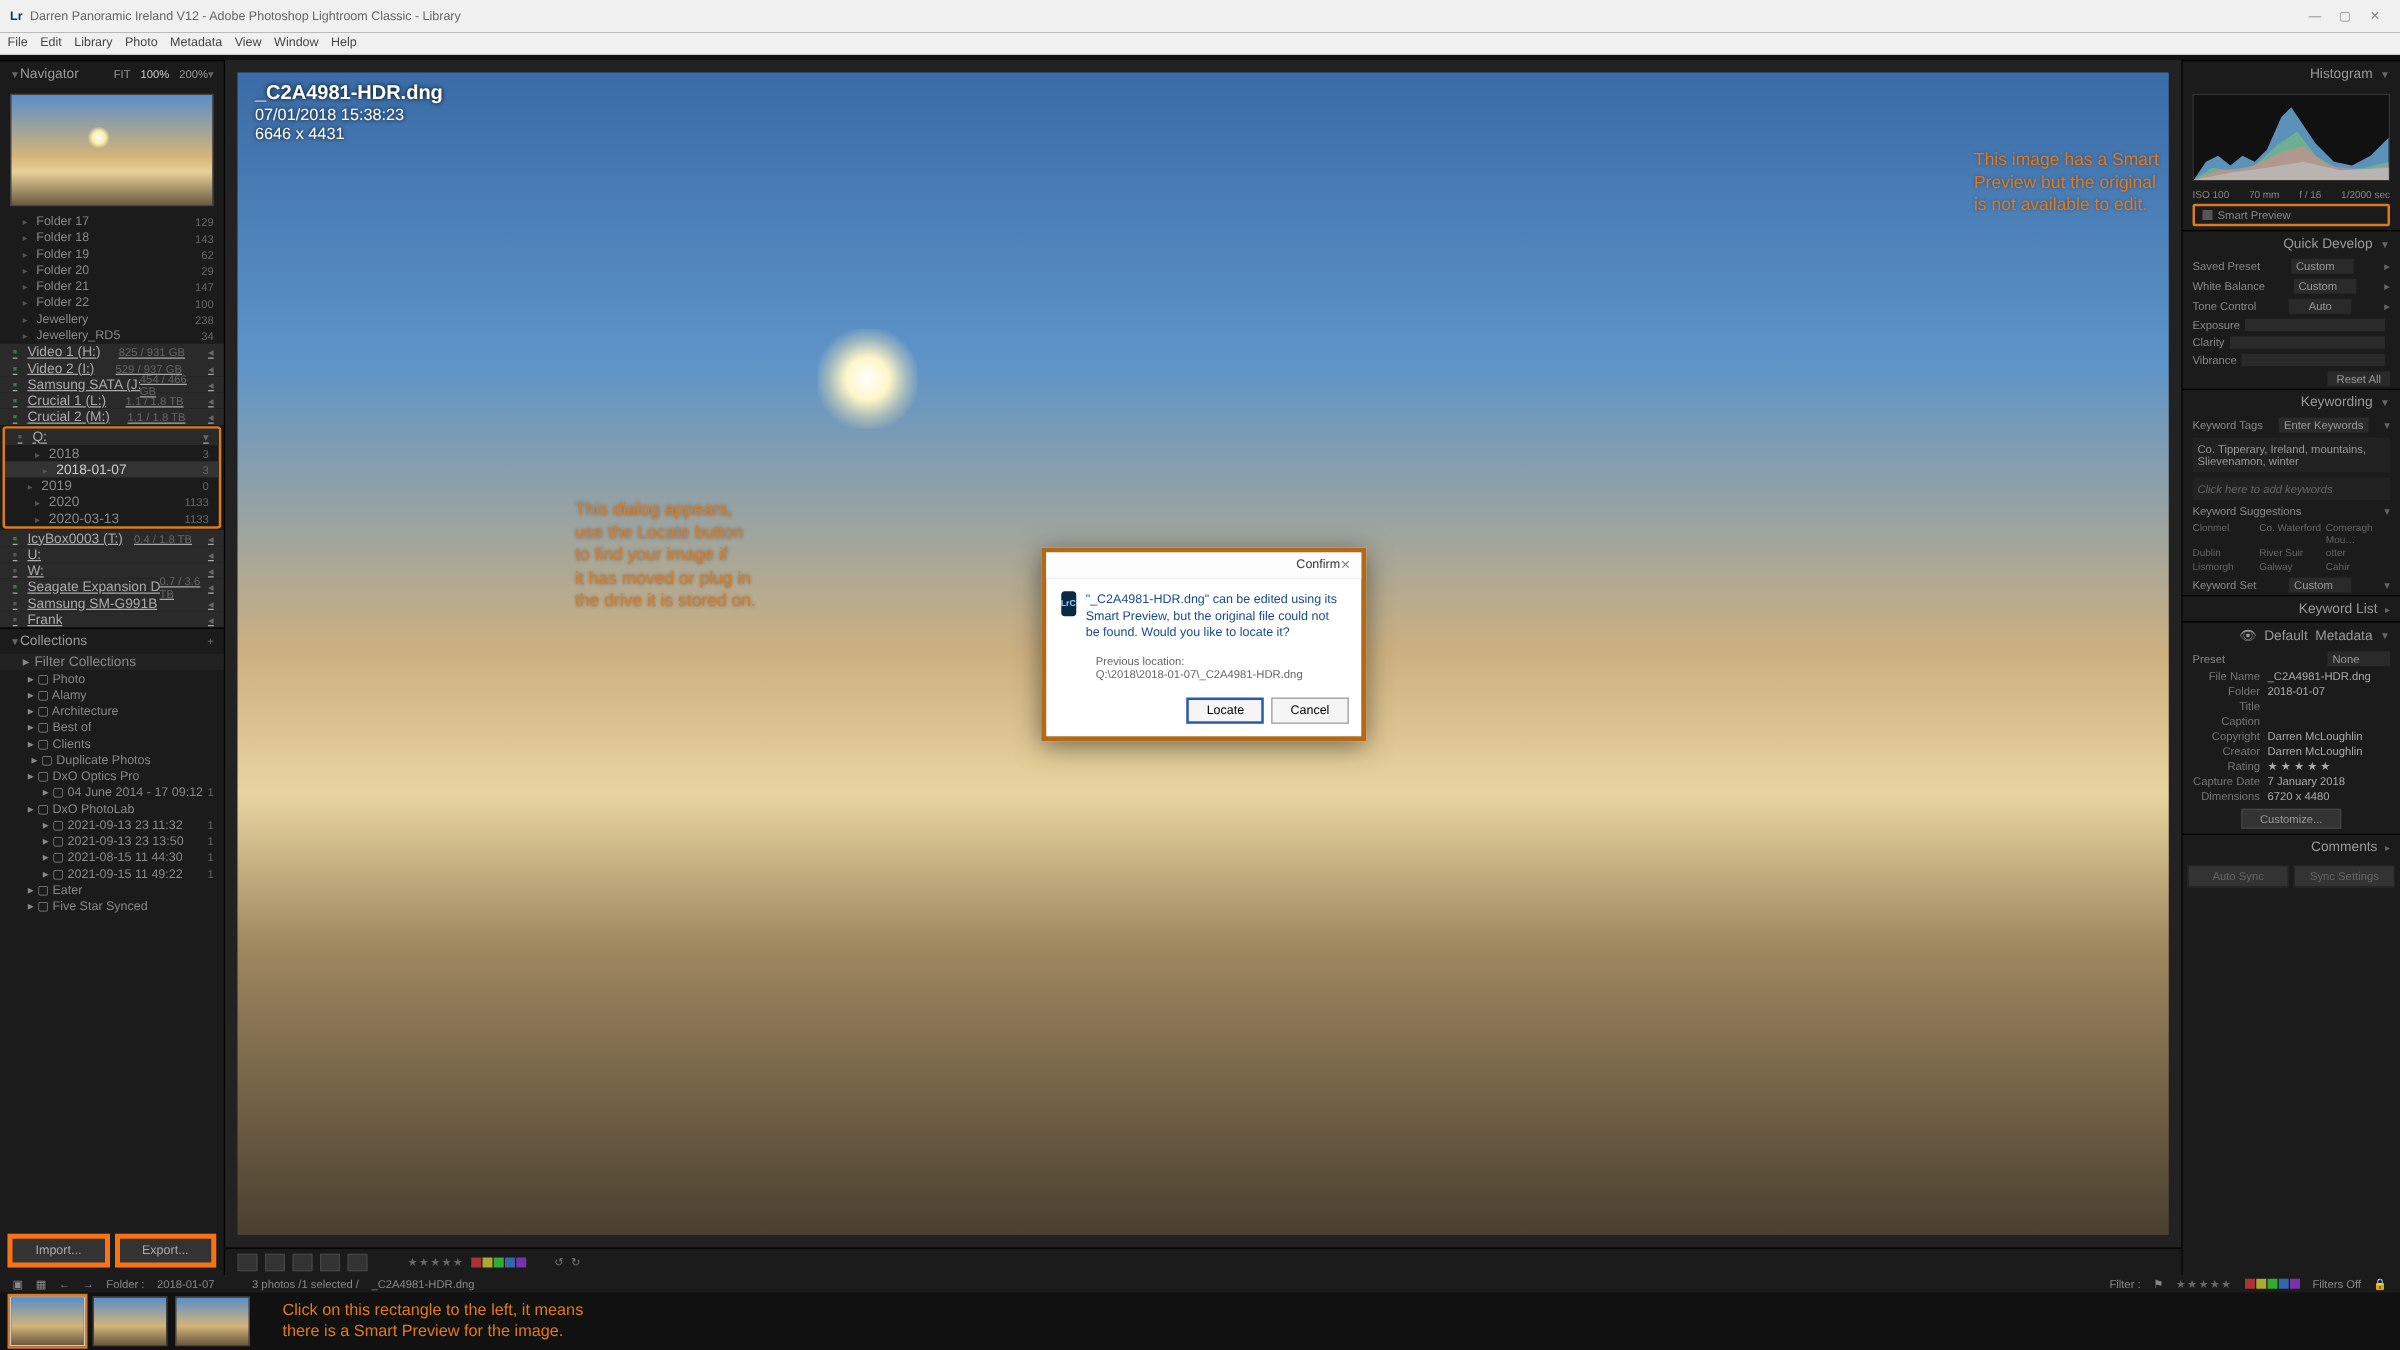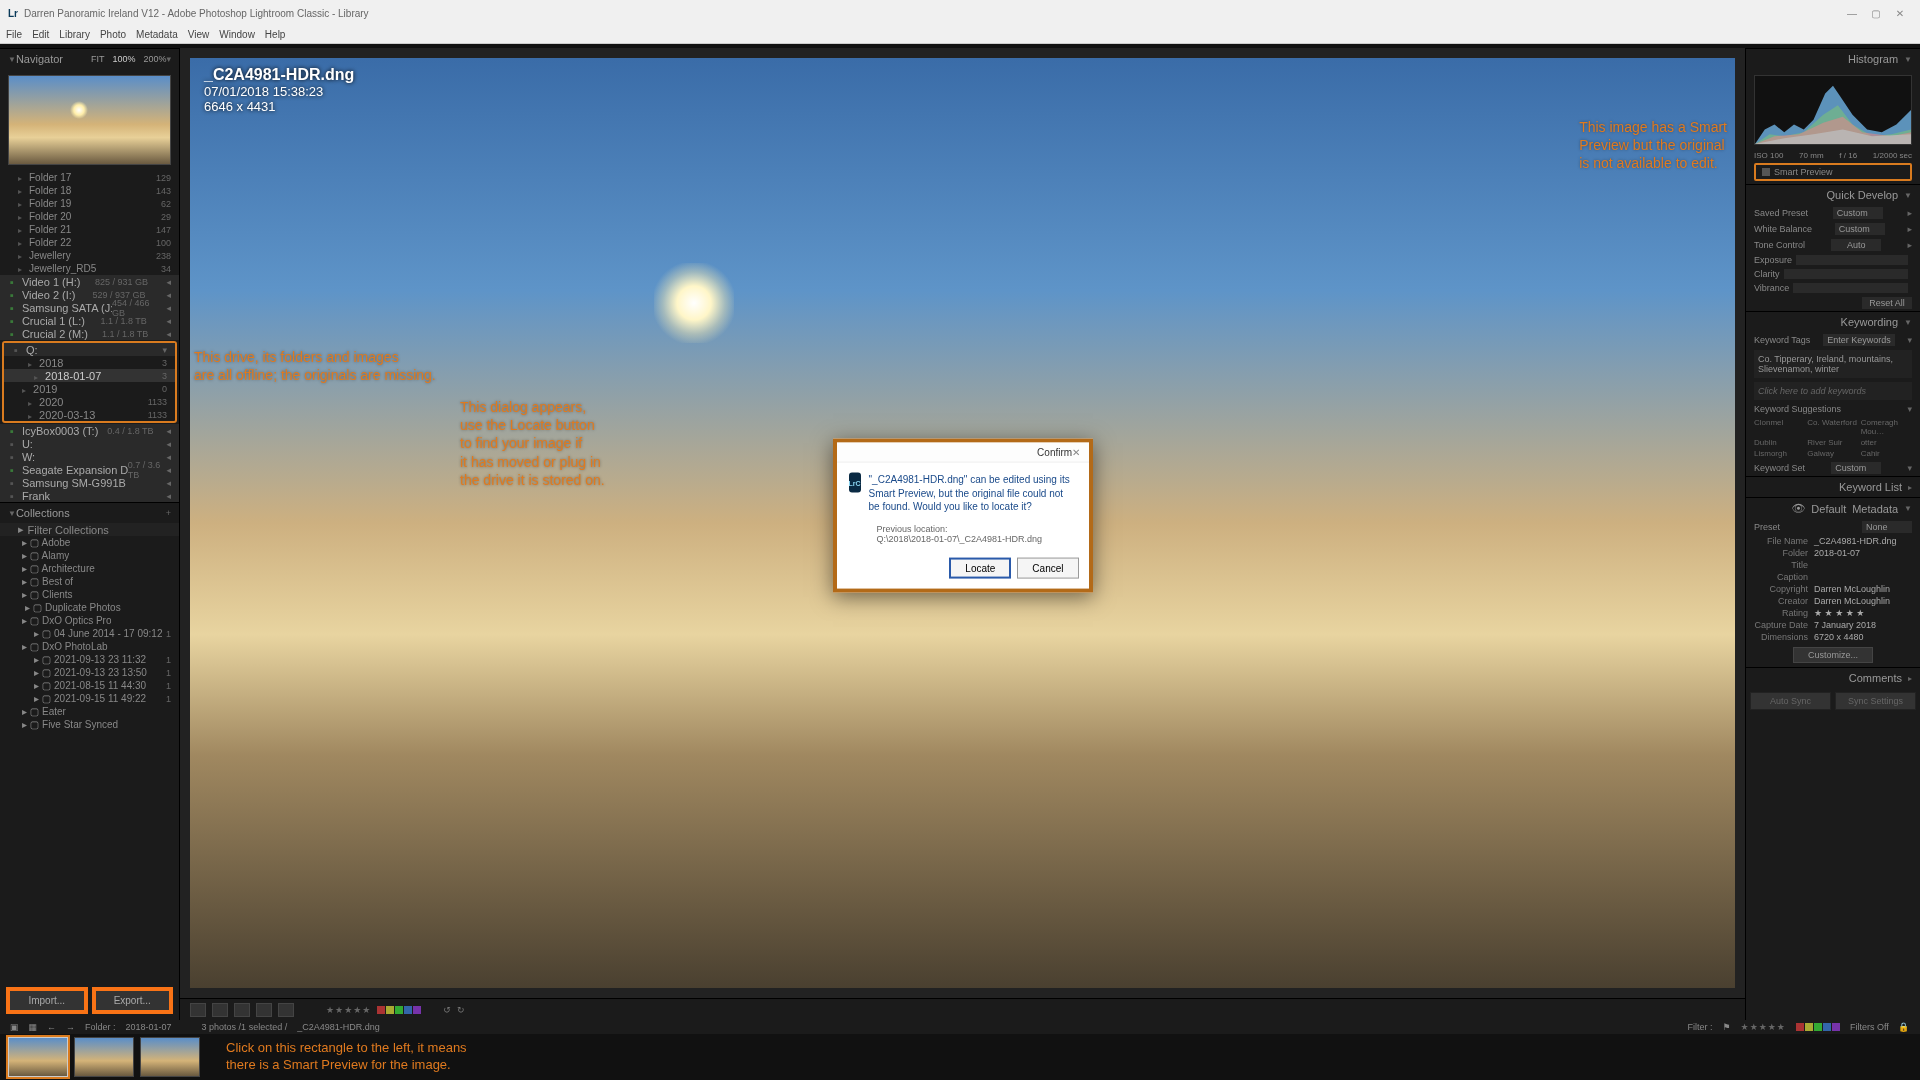--- a/index.html
+++ b/index.html
@@ -13,21 +13,21 @@
 .app { display: flex; height: calc(100% - 26px - 18px - 4px - 60px); background: #1e1e1e; }
 .left { width: 180px; background: #1b1b1b; display: flex; flex-direction: column; border-right: 1px solid #000; }
 .right { width: 175px; background: #1b1b1b; display: flex; flex-direction: column; border-left: 1px solid #000; }
 .center { flex: 1; background: #222; position: relative; display: flex; flex-direction: column; }
 .panel-head { display: flex; align-items: center; justify-content: space-between; padding: 4px 8px; color: #999; font-size: 11px; border-top: 1px solid #000; }
 .panel-head.right-align { justify-content: flex-end; gap: 6px; }
 .nav-thumb { margin: 6px 8px; height: 90px; background: linear-gradient(to bottom,#5a8ec8 0%,#d4b378 55%,#e8d098 70%,#6a5a40 100%); border: 1px solid #444; position: relative; }
 .nav-thumb .sun { position:absolute; left:38%; top:28%; width:18px; height:18px; background: radial-gradient(circle,#fff,#ffeeaa 40%,transparent 70%); }
 .folder-list { flex: 0 0 auto; overflow: hidden; font-size: 10px; }
 .row { display: flex; align-items: center; justify-content: space-between; padding: 1px 8px 1px 18px; color: #888; height: 13px; }
-.row.vol { background: #2a2a2a; padding-left: 10px; color: #aaa; }
+.row.vol { background: #2a2a2a; padding-left: 10px; color: #aaa; text-decoration: underline; }
 .row .name { display:flex; align-items:center; gap:4px; overflow:hidden; white-space:nowrap; }
 .row .count { color: #666; font-size: 9px; }
 .row.sel { background: #333; color: #ccc; }
 .highlight-box { border: 2px solid #d97b1f; border-radius: 3px; }
 .collections { flex:1; overflow:hidden; font-size:10px; }
 .import-export { display:flex; gap:4px; padding:6px; }
 .import-export button { flex:1; background:#333; color:#aaa; border:4px solid #f97316; padding:4px; font-size:10px; }
 .image-area { flex:1; position:relative; margin:10px; background: linear-gradient(to bottom,#3a6ca8 0%,#5e94c8 25%,#cdb080 50%,#e8d4a0 62%,#a08860 75%,#4a4030 100%); }
 .image-area .sun { position:absolute; left:30%; top:22%; width:80px; height:80px; background: radial-gradient(circle,#ffffff,#fff6c8 30%,rgba(255,240,180,0.4) 55%,transparent 75%); }
 .img-overlay { position:absolute; top:8px; left:14px; color:#fff; text-shadow:0 0 4px #000; font-size:13px; }
@@ -248,21 +248,21 @@
       <span class="tri">▼</span>
         <span>Collections</span>
         <span style="flex:1"></span>
         <span class="chev">+</span>
     </div>
     <div class="row" style="background:#222">
       <span class="name">▸ <span>Filter Collections</span></span>
     </div>
     <div class="collections" id="colls">
         <div class="row" style="padding-left:22px">
-          <span class="name">▸ ▢ Adobe</span>
+          <span class="name">▸ ▢ Photo</span>
           <span class="count"></span>
         </div>
         <div class="row" style="padding-left:22px">
           <span class="name">▸ ▢ Alamy</span>
           <span class="count"></span>
         </div>
         <div class="row" style="padding-left:22px">
           <span class="name">▸ ▢ Architecture</span>
           <span class="count"></span>
         </div>
@@ -323,22 +323,20 @@
   </div>
 
   <div class="center">
     <div class="image-area">
       <div class="sun"></div>
       <div class="img-overlay">
         <div class="fname">_C2A4981-HDR.dng</div>
         <div>07/01/2018 15:38:23</div>
         <div>6646 x 4431</div>
       </div>
-      <div class="annot" style="left:4px; top:290px; white-space:pre-line">This drive, its folders and images
-are all offline; the originals are missing.</div>
       <div class="annot" style="left:270px; top:340px; white-space:pre-line">This dialog appears,
 use the Locate button
 to find your image if
 it has moved or plug in
 the drive it is stored on.</div>
       <div class="annot" style="right:8px; top:60px; white-space:pre-line; text-align:left">This image has a Smart
 Preview but the original
 is not available to edit.</div>
 
       <div class="dialog">

